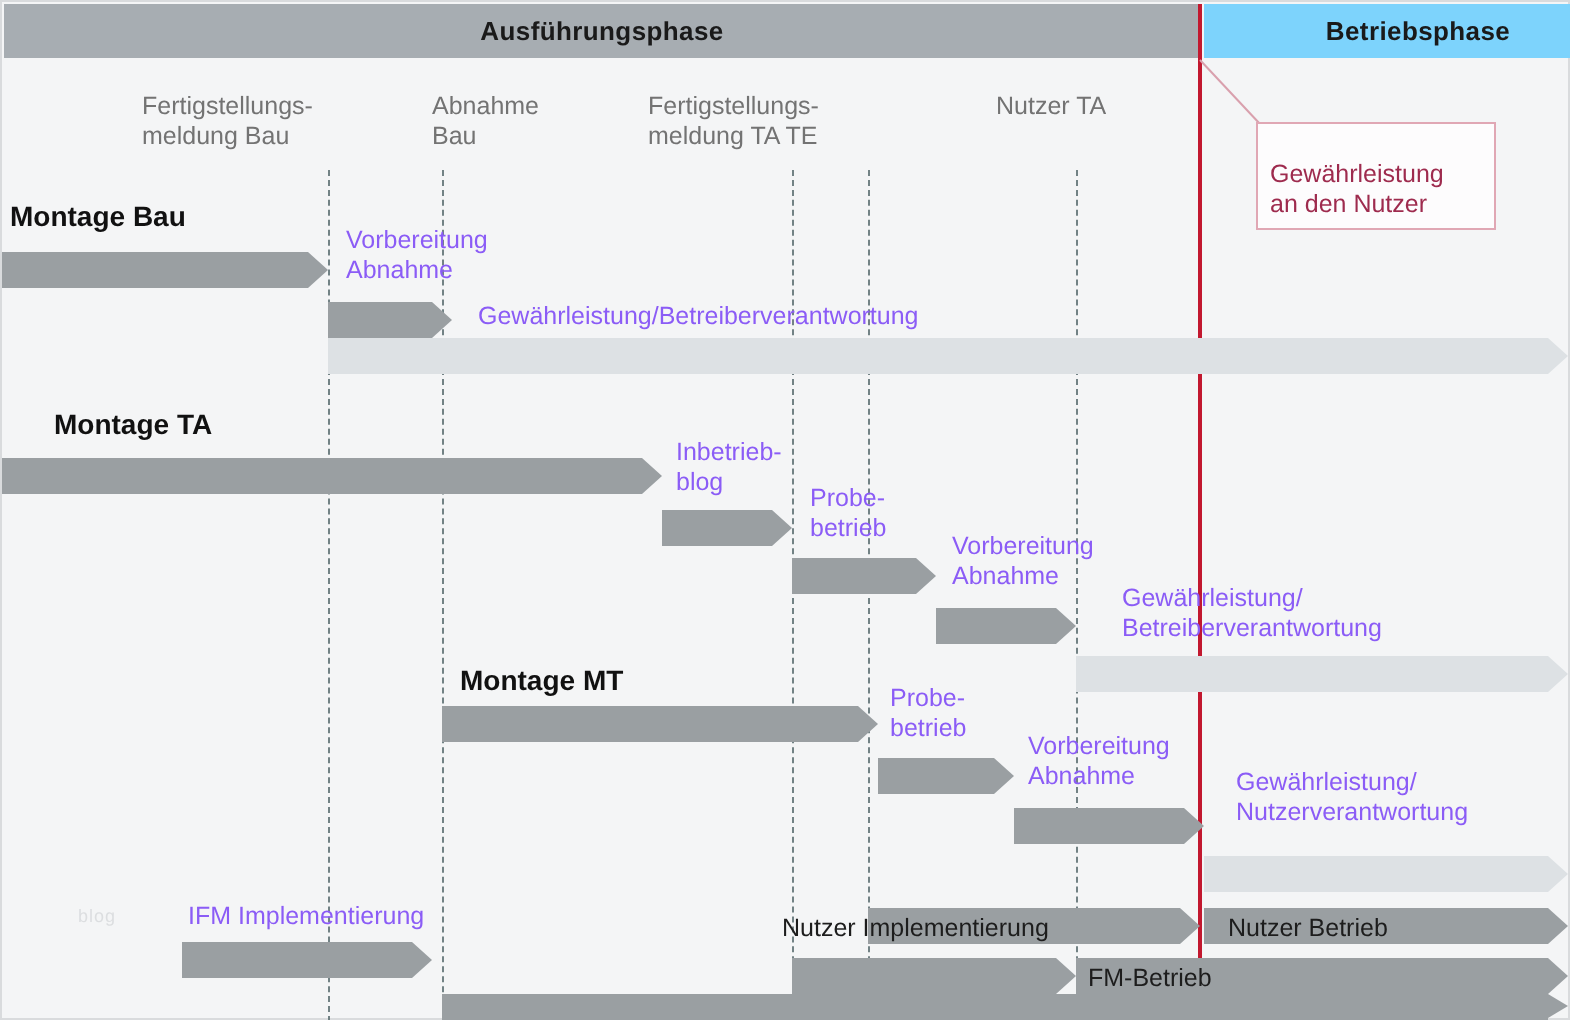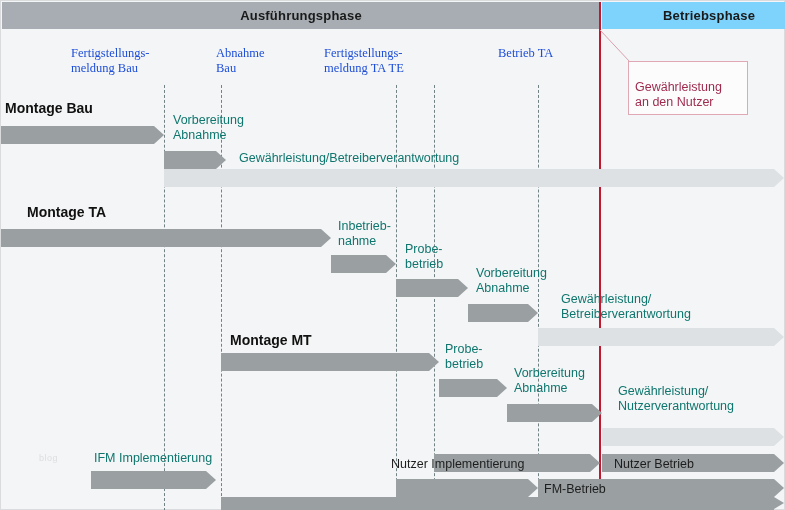--- a/index.html
+++ b/index.html
@@ -21,22 +21,22 @@
   #phase-oper{left:601px;width:214px;background:#7dd3fc;}
 
   
   .vline{position:absolute;width:0;border-left:1px dashed #5c6f72;opacity:.85;}
 
   
   #red-line{position:absolute;left:598px;top:1px;width:2px;height:507px;
             background:#c2182f;}
 
   
-  .ms-label{position:absolute;font-size:12.5px;color:#1d4ed8;line-height:15px;
-            white-space:pre-line;font-family:Liberation Serif, serif;}
+  .ms-label{position:absolute;font-size:12.5px;color:#737373;line-height:15px;
+            white-space:pre-line;}
 
   
   #callout{position:absolute;left:627px;top:60px;width:120px;
            border:1px solid #e0a7b4;background:#fdfcfd;
            padding:3px 6px 4px 6px;box-sizing:border-box;
            font-size:12.5px;line-height:15px;color:#9e2b4e;white-space:pre-line;}
   #callout-leader{position:absolute;left:598px;top:28px;width:32px;height:34px;}
 
   
   .group-title{position:absolute;font-weight:bold;font-size:14px;color:#111;}
@@ -45,21 +45,21 @@
   .bar{position:absolute;height:18px;}
   .bar .body{position:absolute;left:0;top:0;bottom:0;right:10px;}
   .bar .tip{position:absolute;right:0;top:0;width:0;height:0;
             border-top:9px solid transparent;border-bottom:9px solid transparent;}
   .bar.dark  .body{background:#9a9fa2;}
   .bar.dark  .tip {border-left:10px solid #9a9fa2;}
   .bar.light .body{background:#dde1e4;}
   .bar.light .tip {border-left:10px solid #dde1e4;}
 
   
-  .cap{position:absolute;font-size:12.5px;color:#0f766e;line-height:15px;
+  .cap{position:absolute;font-size:12.5px;color:#8b5cf6;line-height:15px;
        white-space:pre-line;}
   .cap.on-bar{color:#1d1d1d;}
 
   
   #watermark{position:absolute;left:38px;top:452px;font-size:9px;
              color:#dcdee0;letter-spacing:.5px;}
 </style>
 </head>
 <body>
 
@@ -77,21 +77,21 @@
   <div class="vline" style="left:395px;top:84px;height:426px;"></div>
   <div class="vline" style="left:433px;top:84px;height:426px;"></div>
   <div class="vline" style="left:537px;top:84px;height:426px;"></div>
 
   <div class="ms-label" style="left:70px;top:45px;width:120px;">Fertigstellungs-
 meldung Bau</div>
   <div class="ms-label" style="left:215px;top:45px;width:100px;">Abnahme
 Bau</div>
   <div class="ms-label" style="left:323px;top:45px;width:130px;">Fertigstellungs-
 meldung TA TE</div>
-  <div class="ms-label" style="left:497px;top:45px;width:110px;">Betrieb TA</div>
+  <div class="ms-label" style="left:497px;top:45px;width:110px;">Nutzer TA</div>
 
   <div id="red-line"></div>
 
   <svg id="callout-leader" viewBox="0 0 32 34" preserveAspectRatio="none">
     <line x1="1" y1="1" x2="31" y2="33" stroke="#d9a0ad" stroke-width="1"></line>
   </svg>
 
   <div id="callout">
     <span>Gewährleistung
 an den Nutzer</span>
@@ -174,21 +174,21 @@
     </div>
   <div class="bar dark" style="left:220px;top:496px;width:563px;height:13px;">
       <div class="body"></div>
       <div class="tip" style="border-top-width:6.5px;border-bottom-width:6.5px;"></div>
     </div>
 
   <div class="cap" style="left:172px;top:112px;width:110px;">Vorbereitung
 Abnahme</div>
   <div class="cap" style="left:238px;top:150px;width:310px;">Gewährleistung/Betreiberverantwortung</div>
   <div class="cap" style="left:337px;top:218px;width:90px;">Inbetrieb-
-nahme</div>
+blog</div>
   <div class="cap" style="left:404px;top:241px;width:70px;">Probe-
 betrieb</div>
   <div class="cap" style="left:475px;top:265px;width:110px;">Vorbereitung
 Abnahme</div>
   <div class="cap" style="left:560px;top:291px;width:200px;">Gewährleistung/
 Betreiberverantwortung</div>
   <div class="cap" style="left:444px;top:341px;width:70px;">Probe-
 betrieb</div>
   <div class="cap" style="left:513px;top:365px;width:110px;">Vorbereitung
 Abnahme</div>

